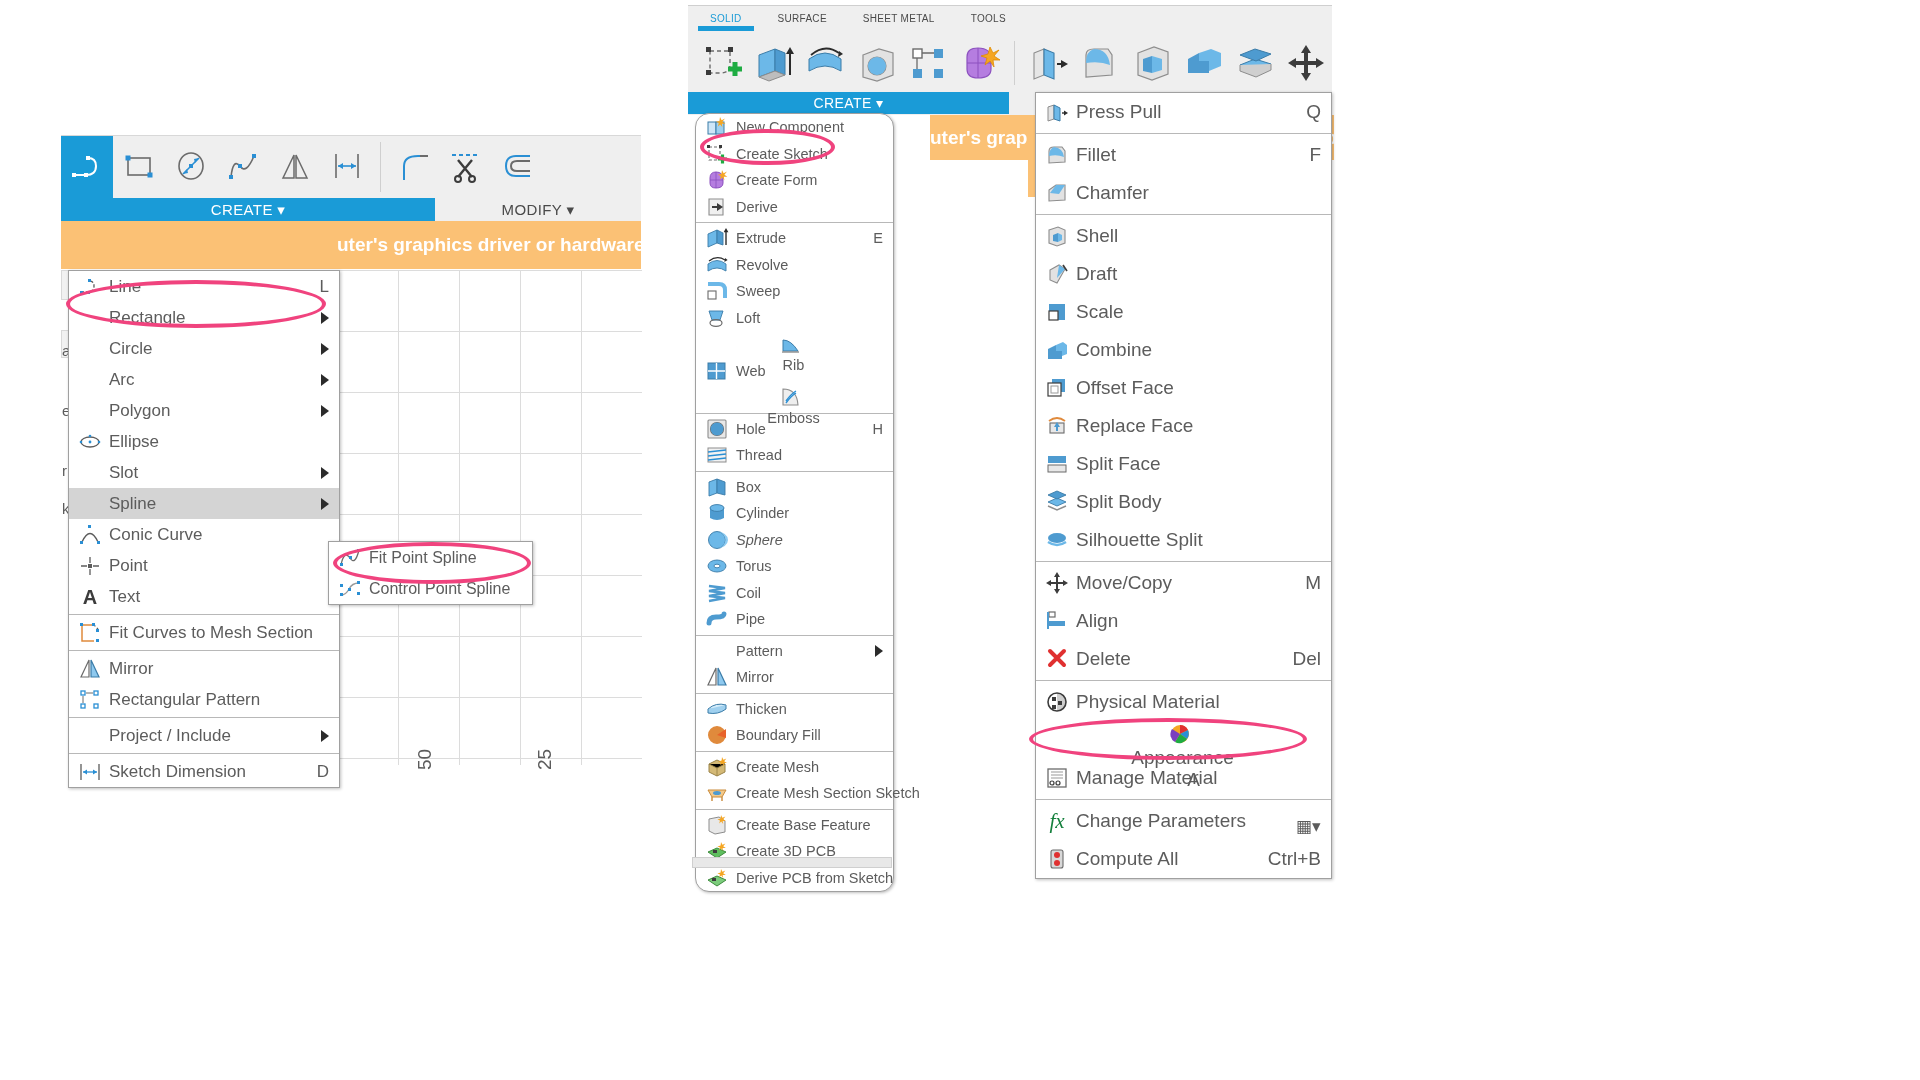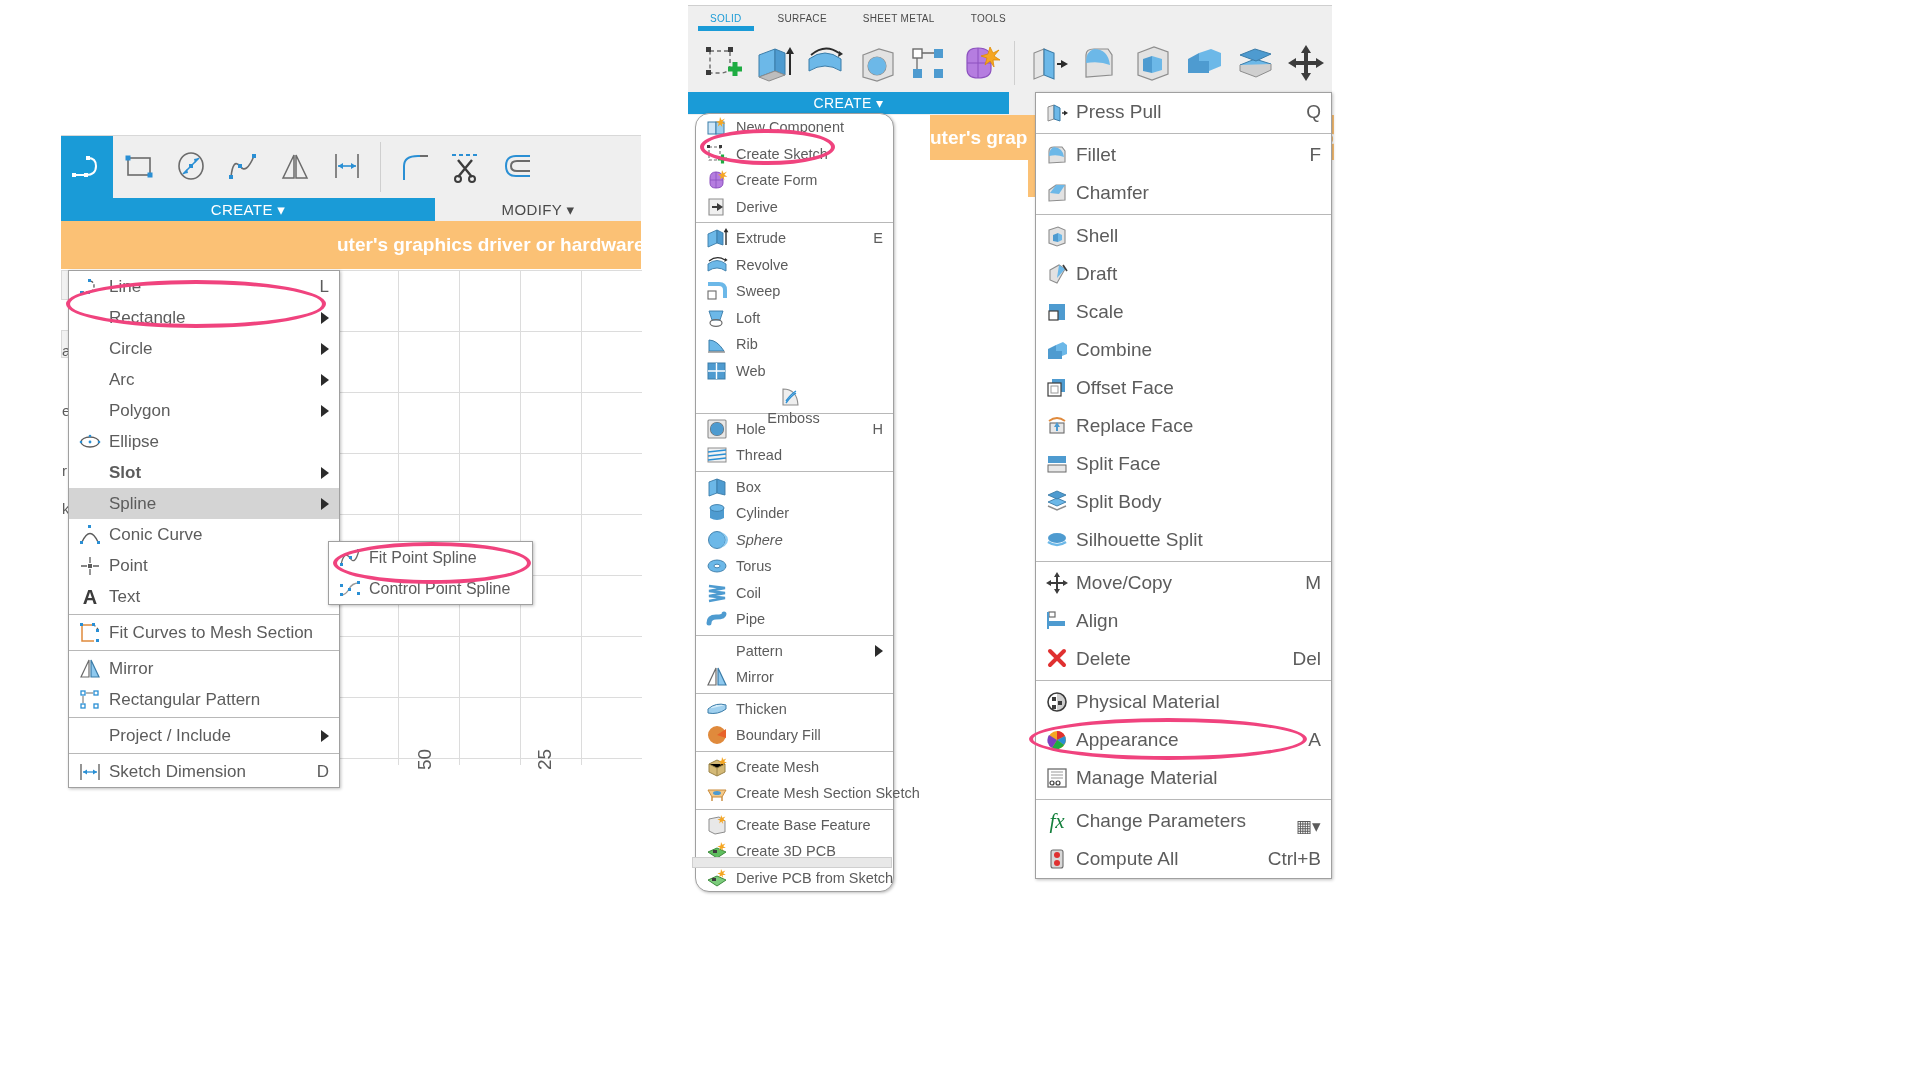--- a/index.html
+++ b/index.html
@@ -285,21 +285,21 @@
           <svg width="24" height="24" viewBox="0 0 24 24">
             <ellipse cx="12" cy="12" rx="9" ry="5" fill="none" stroke="#5c5c5c" stroke-width="1.3"></ellipse>
             <circle cx="12" cy="12" r="1.4" fill="#2a8fd4"></circle>
             <circle cx="3" cy="12" r="1.3" fill="#2a8fd4"></circle>
             <circle cx="21" cy="12" r="1.3" fill="#2a8fd4"></circle>
             <circle cx="12" cy="6" r="1.3" fill="#2a8fd4"></circle>
           </svg>
         </span>
         <span class="lbl" style="font-size:17px;">Ellipse</span>
       </div>
-      <div class="mi" style="height:31px;font-weight:bold;">
+      <div class="mi" style="height:31px;">
         <span class="ico blank"></span>
         <span class="lbl" style="font-size:17px;">Slot</span>
         <span class="arrow"></span>
       </div>
       <div class="mi hl" style="height:31px;">
         <span class="ico blank"></span>
         <span class="lbl" style="font-size:17px;">Spline</span>
         <span class="arrow"></span>
       </div>
       <div class="mi" style="height:31px;">
@@ -604,21 +604,21 @@
       </div>
       <div class="mi" style="height:26.5px;">
         <span class="ico">
           <svg width="24" height="24" viewBox="0 0 24 24">
             <path d="M4 5 L18 5 L15 14 L7 14 Z" fill="#6cb8e8" stroke="#3b7ca8" stroke-width=".9"></path>
             <ellipse cx="11" cy="17" rx="6" ry="3.4" fill="none" stroke="#6b6b6b" stroke-width="1.2"></ellipse>
           </svg>
         </span>
         <span class="lbl" style="font-size:14.5px;">Loft</span>
       </div>
-      <div class="mi" style="height:26.5px;">
+      <div class="mi" style="height:26.5px;flex-direction:column;">
         <span class="ico">
           <svg width="24" height="24" viewBox="0 0 24 24">
             <path d="M4 19 L4 8 Q12 8 19 19 Z" fill="#6cb8e8" stroke="#3b7ca8" stroke-width="1"></path>
             <path d="M3 20 L20 20" stroke="#8d8d8d" stroke-width="1.4"></path>
           </svg>
         </span>
         <span class="lbl" style="font-size:14.5px;">Rib</span>
       </div>
       <div class="mi" style="height:26.5px;">
         <span class="ico">
@@ -960,21 +960,21 @@
       <div class="mi" style="height:38px;">
         <span class="ico">
           <svg width="24" height="24" viewBox="0 0 24 24">
             <circle cx="12" cy="12" r="9" fill="none" stroke="#3c3c3c" stroke-width="1.6"></circle>
             <path d="M12 3 a9 9 0 0 1 0 18z" fill="#3c3c3c" opacity=".25"></path>
             <path d="M7 7 L11 7 L11 11 L7 11 Z M13 11 L17 11 L17 15 L13 15 Z M7 15 L11 15 L11 19 L7 19 Z" fill="#3c3c3c"></path>
           </svg>
         </span>
         <span class="lbl" style="font-size:19px;">Physical Material</span>
       </div>
-      <div class="mi" style="height:38px;">
+      <div class="mi" style="height:38px;flex-direction:column;">
         <span class="ico">
           <svg width="24" height="24" viewBox="0 0 24 24">
             <circle cx="12" cy="12" r="9" fill="#f5a623"></circle>
             <path d="M12 12 L12 3 A9 9 0 0 1 20 8 Z" fill="#e03030"></path>
             <path d="M12 12 L20 8 A9 9 0 0 1 19 17 Z" fill="#2a8fd4"></path>
             <path d="M12 12 L19 17 A9 9 0 0 1 7 20 Z" fill="#1eac42"></path>
             <path d="M12 12 L7 20 A9 9 0 0 1 4 7 Z" fill="#7b3fbf"></path>
           </svg>
         </span>
         <span class="lbl" style="font-size:19px;">Appearance</span>

